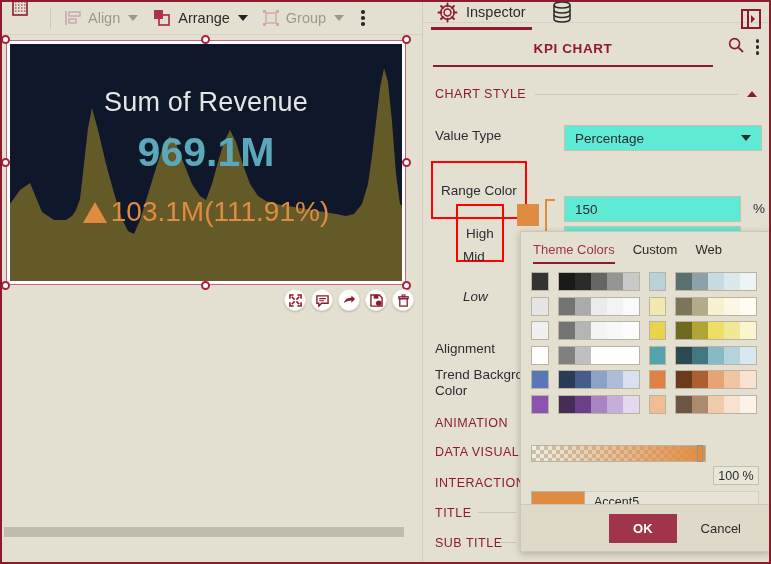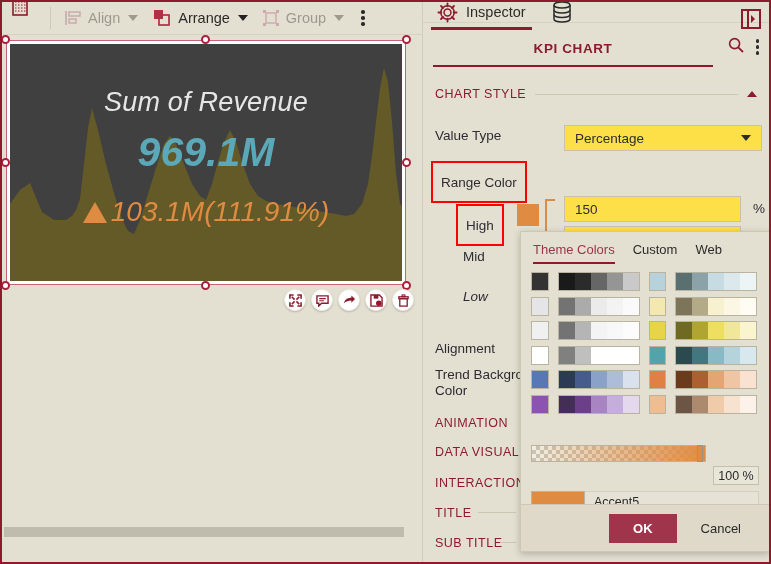--- a/index.html
+++ b/index.html
@@ -49,23 +49,22 @@
     position: absolute; left: 4px; top: 5px;
     width: 400px; height: 245px;
   }
   .sel-border {
     position: absolute; inset: 0;
     border: 1.5px solid #c4637a;
     background: #fff;
   }
   .kpi {
     position: absolute; left: 4px; top: 4px; right: 4px; bottom: 4px;
-    background: #404040;
+    background: #0f172a;
     overflow: hidden;
-    font-style: italic;
   }
   .kpi-title {
     position: absolute; left: 0; right: 0; top: 43px;
     text-align: center;
     color: #e6e6e6; font-size: 27px; font-weight: 400;
     letter-spacing: .2px; z-index: 3;
   }
   .kpi-value {
     position: absolute; left: 0; right: 0; top: 85px;
     text-align: center;
@@ -162,31 +161,31 @@
   .section-label { font-size: 12.5px; letter-spacing: .5px; color: #8d1b2d; white-space: nowrap; }
   .section-line { flex: 1; height: 1px; background: #ccc6b2; }
   .caret-up {
     width: 0; height: 0; border-left: 5px solid transparent;
     border-right: 5px solid transparent; border-bottom: 6px solid #8d1b2d;
   }
 
   .row { position: absolute; display: flex; align-items: center; }
   .prop-label { font-size: 13.5px; color: #2e2b33; }
   .field {
-    height: 26px; background: #fde047;
+    height: 26px; background: #5eead4;
     border: 1px solid #c8c2ad;
     display: flex; align-items: center;
     padding: 0 10px; font-size: 13.5px; color: #2e2b33;
   }
   .field .fchev {
     margin-left: auto;
     width: 0; height: 0; border-left: 5px solid transparent;
     border-right: 5px solid transparent; border-top: 6px solid #2a2a2a;
   }
-  .redbox { border: 2px solid #ff0000; padding: 10px 8px; }
+  .redbox { border: 2px solid #ff0000; padding: 18px 8px; }
   .swatch-btn { width: 22px; height: 22px; background: #e08b42; }
   .bracket {
     width: 10px; height: 47px;
     border: 2px solid #e08b42; border-right: none;
   }
   .pct { font-size: 13.5px; color: #2e2b33; margin-left: 6px; }
 
   
   .picker {
     position: absolute; left: 97px; top: 229px;

